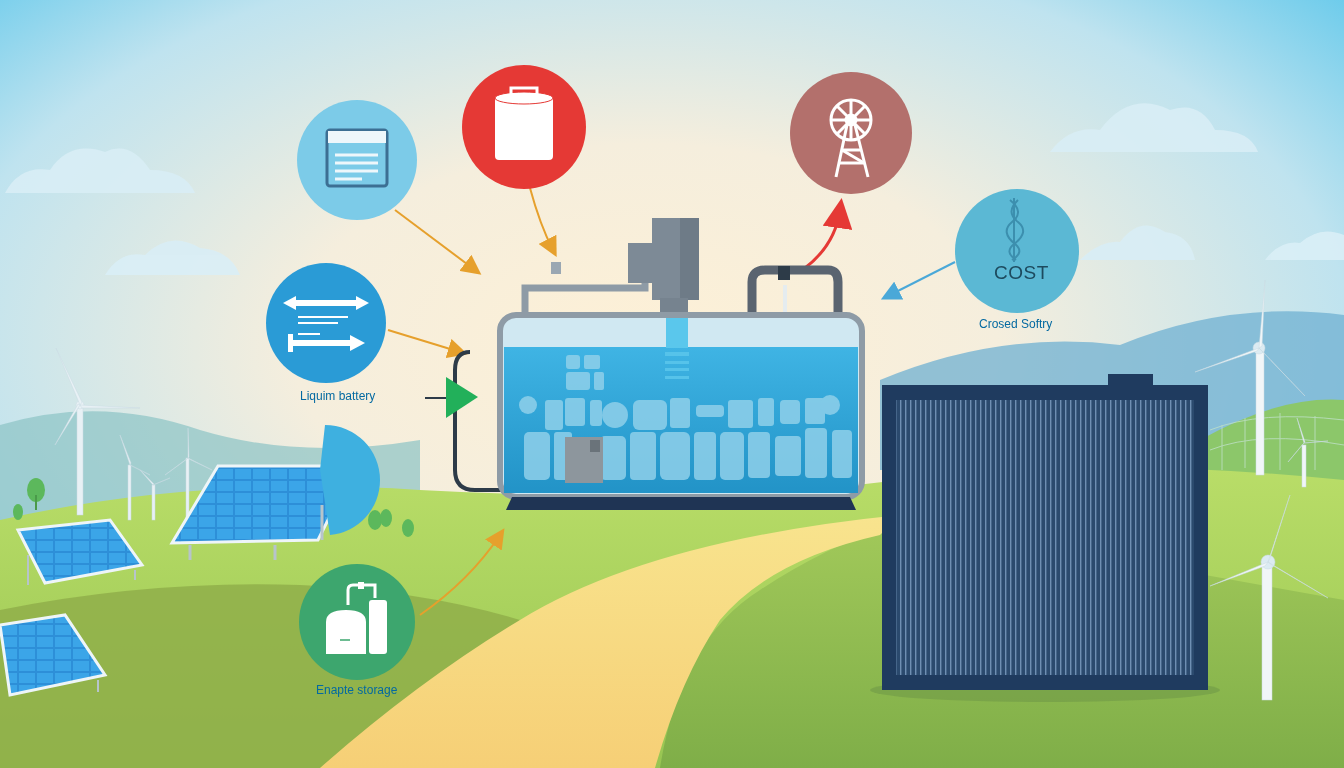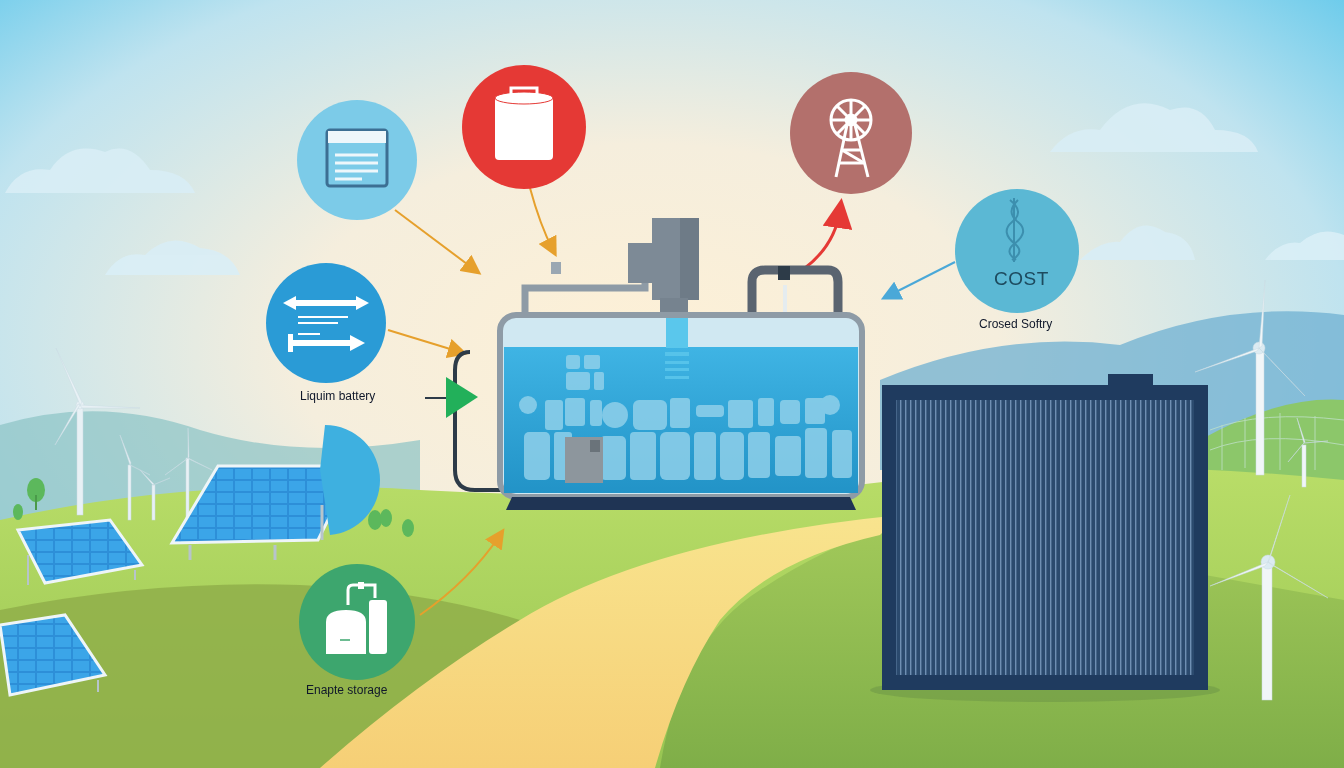--- a/index.html
+++ b/index.html
@@ -1,19 +1,19 @@
 <!DOCTYPE html>
 <html><head>
 <meta charset="utf-8">
 <style>
   html, body { margin: 0; padding: 0; }
   body { width: 1344px; height: 768px; overflow: hidden; position: relative;
          font-family: "Liberation Sans", sans-serif; background: #bfe6f2; }
   .scene { position: absolute; left: 0; top: 0; width: 1344px; height: 768px; }
-  .lbl { position: absolute; font-size: 12px; color: #0f172a; white-space: nowrap;
+  .lbl { position: absolute; font-size: 12px; color: #0369a1; white-space: nowrap;
          font-family: "Liberation Sans", sans-serif; }
   .cost-text { position: absolute; font-size: 19px; color: #1d4a5e; letter-spacing: 0.5px;
                font-family: "Liberation Sans", sans-serif; }
 </style>
 </head>
 <body>
 
 <svg class="scene" viewBox="0 0 1344 768" xmlns="http://www.w3.org/2000/svg">
   <defs>
     <radialGradient id="skyGlow" cx="0.48" cy="0.45" r="0.75">
@@ -296,15 +296,15 @@
       <path d="M348,605 L348,590 Q348,585 353,585 L375,585 L375,598" fill="none" stroke="#ffffff" stroke-width="3"></path>
       <rect x="358" y="582" width="6" height="7" fill="#ffffff"></rect>
       <path d="M326,654 L326,622 Q326,610 346,610 Q366,610 366,622 L366,654 Z" fill="#ffffff"></path>
       <rect x="369" y="600" width="18" height="54" rx="3" fill="#ffffff"></rect>
       <line x1="340" y1="640" x2="350" y2="640" stroke="#3da66e" stroke-width="1.5"></line>
     </g>
   </g>
 </svg>
 
 <div class="lbl" style="left:283px; top:389px;margin-left:17px;">Liquim battery</div>
-<div class="lbl" style="left:306px; top:683px;text-align:center;">Enapte storage</div>
-<div class="cost-text" style="left:994px; top:268px;text-align:center;">COST</div>
+<div class="lbl" style="left:316px; top:683px;text-align:center;">Enapte storage</div>
+<div class="cost-text" style="left:994px; top:262px;text-align:center;">COST</div>
 <div class="lbl" style="left:979px; top:317px;">Crosed Softry</div>
 
 </body></html>

